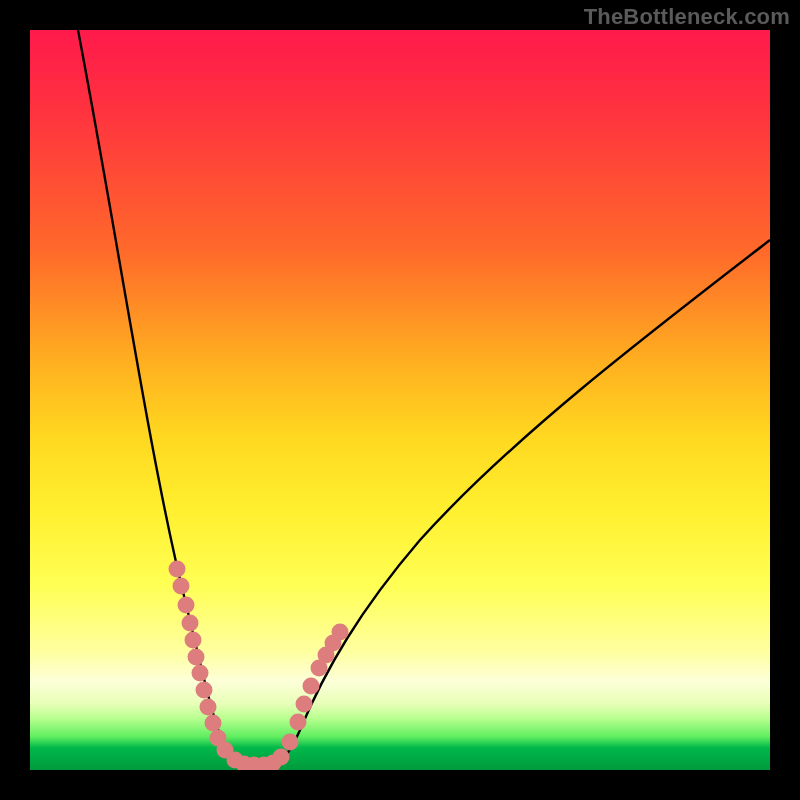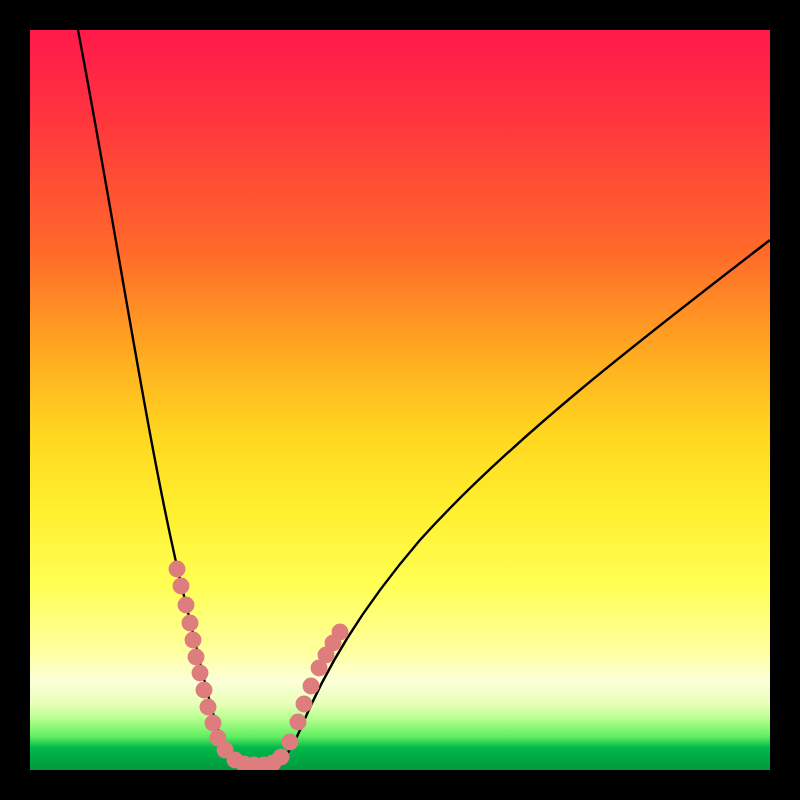--- a/index.html
+++ b/index.html
@@ -70,20 +70,21 @@
   .dot {
     fill: #dd7d7e;
     stroke: none;
   }
 </style>
 </head>
 <body>
 
 <div class="frame">
 
+  <div class="watermark">TheBottleneck.com</div>
 
   <div class="plot">
     <div class="gradient"></div>
 
     <svg class="curves" viewBox="0 0 740 740" preserveAspectRatio="none">
       <path class="curve" d="M 48 0 C 88 210, 120 430, 155 570 C 172 640, 182 688, 195 718 C 199 727, 206 733, 216 735"></path>
       <path class="curve" d="M 740 210 C 610 310, 480 410, 390 510 C 330 580, 295 640, 270 700 C 262 718, 255 730, 243 735"></path>
       <path class="curve" d="M 216 735 C 225 736, 235 736, 243 735"></path>
       <g id="marker-layer">
           <circle class="dot" cx="147" cy="539" r="8.5"></circle>

